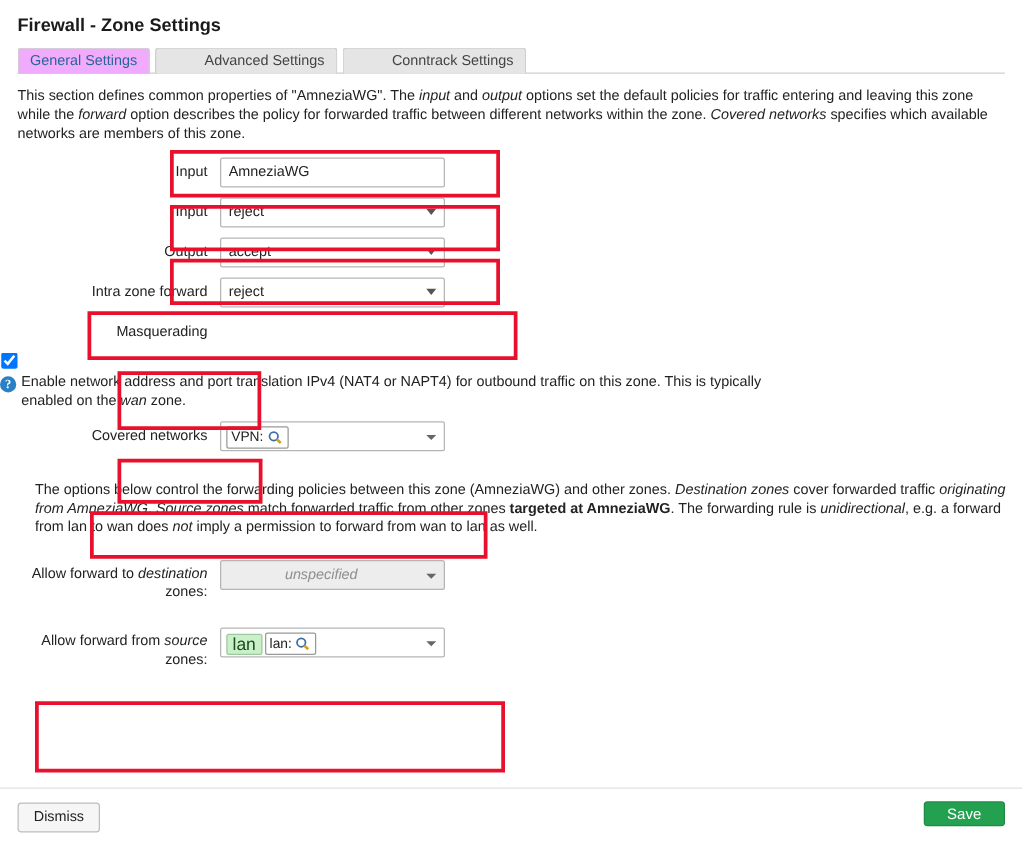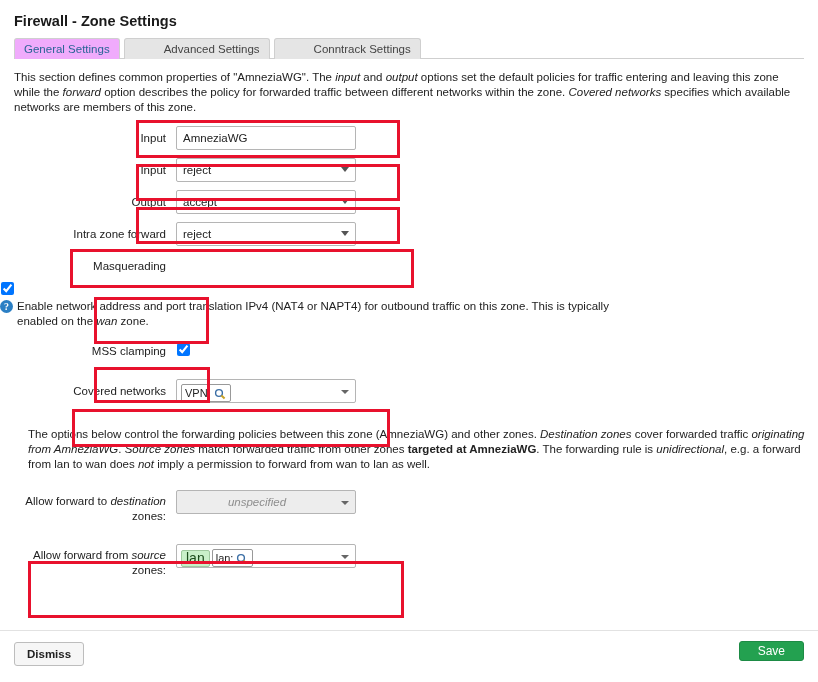--- a/index.html
+++ b/index.html
@@ -227,21 +227,20 @@
     position: absolute;
     left: 14px; top: 11px;
     background: #f6f6f6;
     border: 1px solid #bdbdbd;
     border-radius: 3px;
     font-family: "Liberation Sans", sans-serif;
     font-size: 11.5px;
     color: #222;
     padding: 5px 12px;
     cursor: pointer;
-    font-weight: bold;
   }
   .btn-save {
     position: absolute;
     right: 14px; top: 10px;
     background: #23a150;
     border: 1px solid #1d8b45;
     border-radius: 3px;
     color: #ffffff;
     font-family: "Liberation Sans", sans-serif;
     font-size: 12px;
@@ -320,26 +319,20 @@
     <div class="row" style="min-height:46px;flex-direction:column;">
       <div class="row-label">Masquerading</div>
       <div class="row-field">
         <input class="cb" type="checkbox" checked="" style="">
         <div style="margin-top:4px;">
           <span class="help-icon">?</span><span class="help-text"><span>Enable network address and port translation IPv4 (NAT4 or NAPT4) for outbound traffic on this zone. This is typically enabled on the </span><em>wan</em><span> zone.</span></span>
         </div>
       </div>
     </div>
 
-    <div class="row" style="min-height:32px; margin-top:10px;">
-      <div class="row-label">MSS clamping</div>
-      <div class="row-field">
-        <input class="cb" type="checkbox" checked="" style="">
-      </div>
-    </div>
 
     <div class="row" style="margin-top:8px;">
       <div class="row-label">Covered networks</div>
       <div class="row-field">
         <span class="fakesel" style="width:180px;">
           <span class="token-box"><span>VPN:</span><span class="mag"><svg width="14" height="12" viewBox="0 0 14 12">
                   <circle cx="6" cy="5" r="3.4" fill="none" stroke="#3a6ea5" stroke-width="1.4"></circle>
                   <line x1="8.4" y1="7.4" x2="11.6" y2="10.4" stroke="#c9a227" stroke-width="2"></line>
                 </svg></span></span>
           <span class="caret2"></span>

